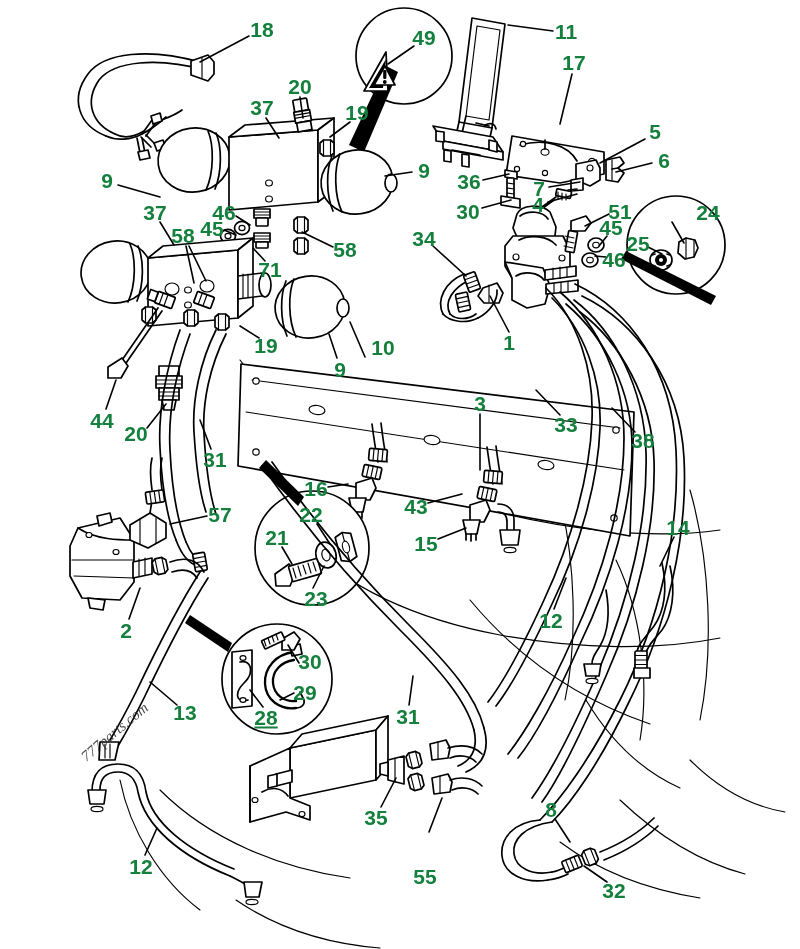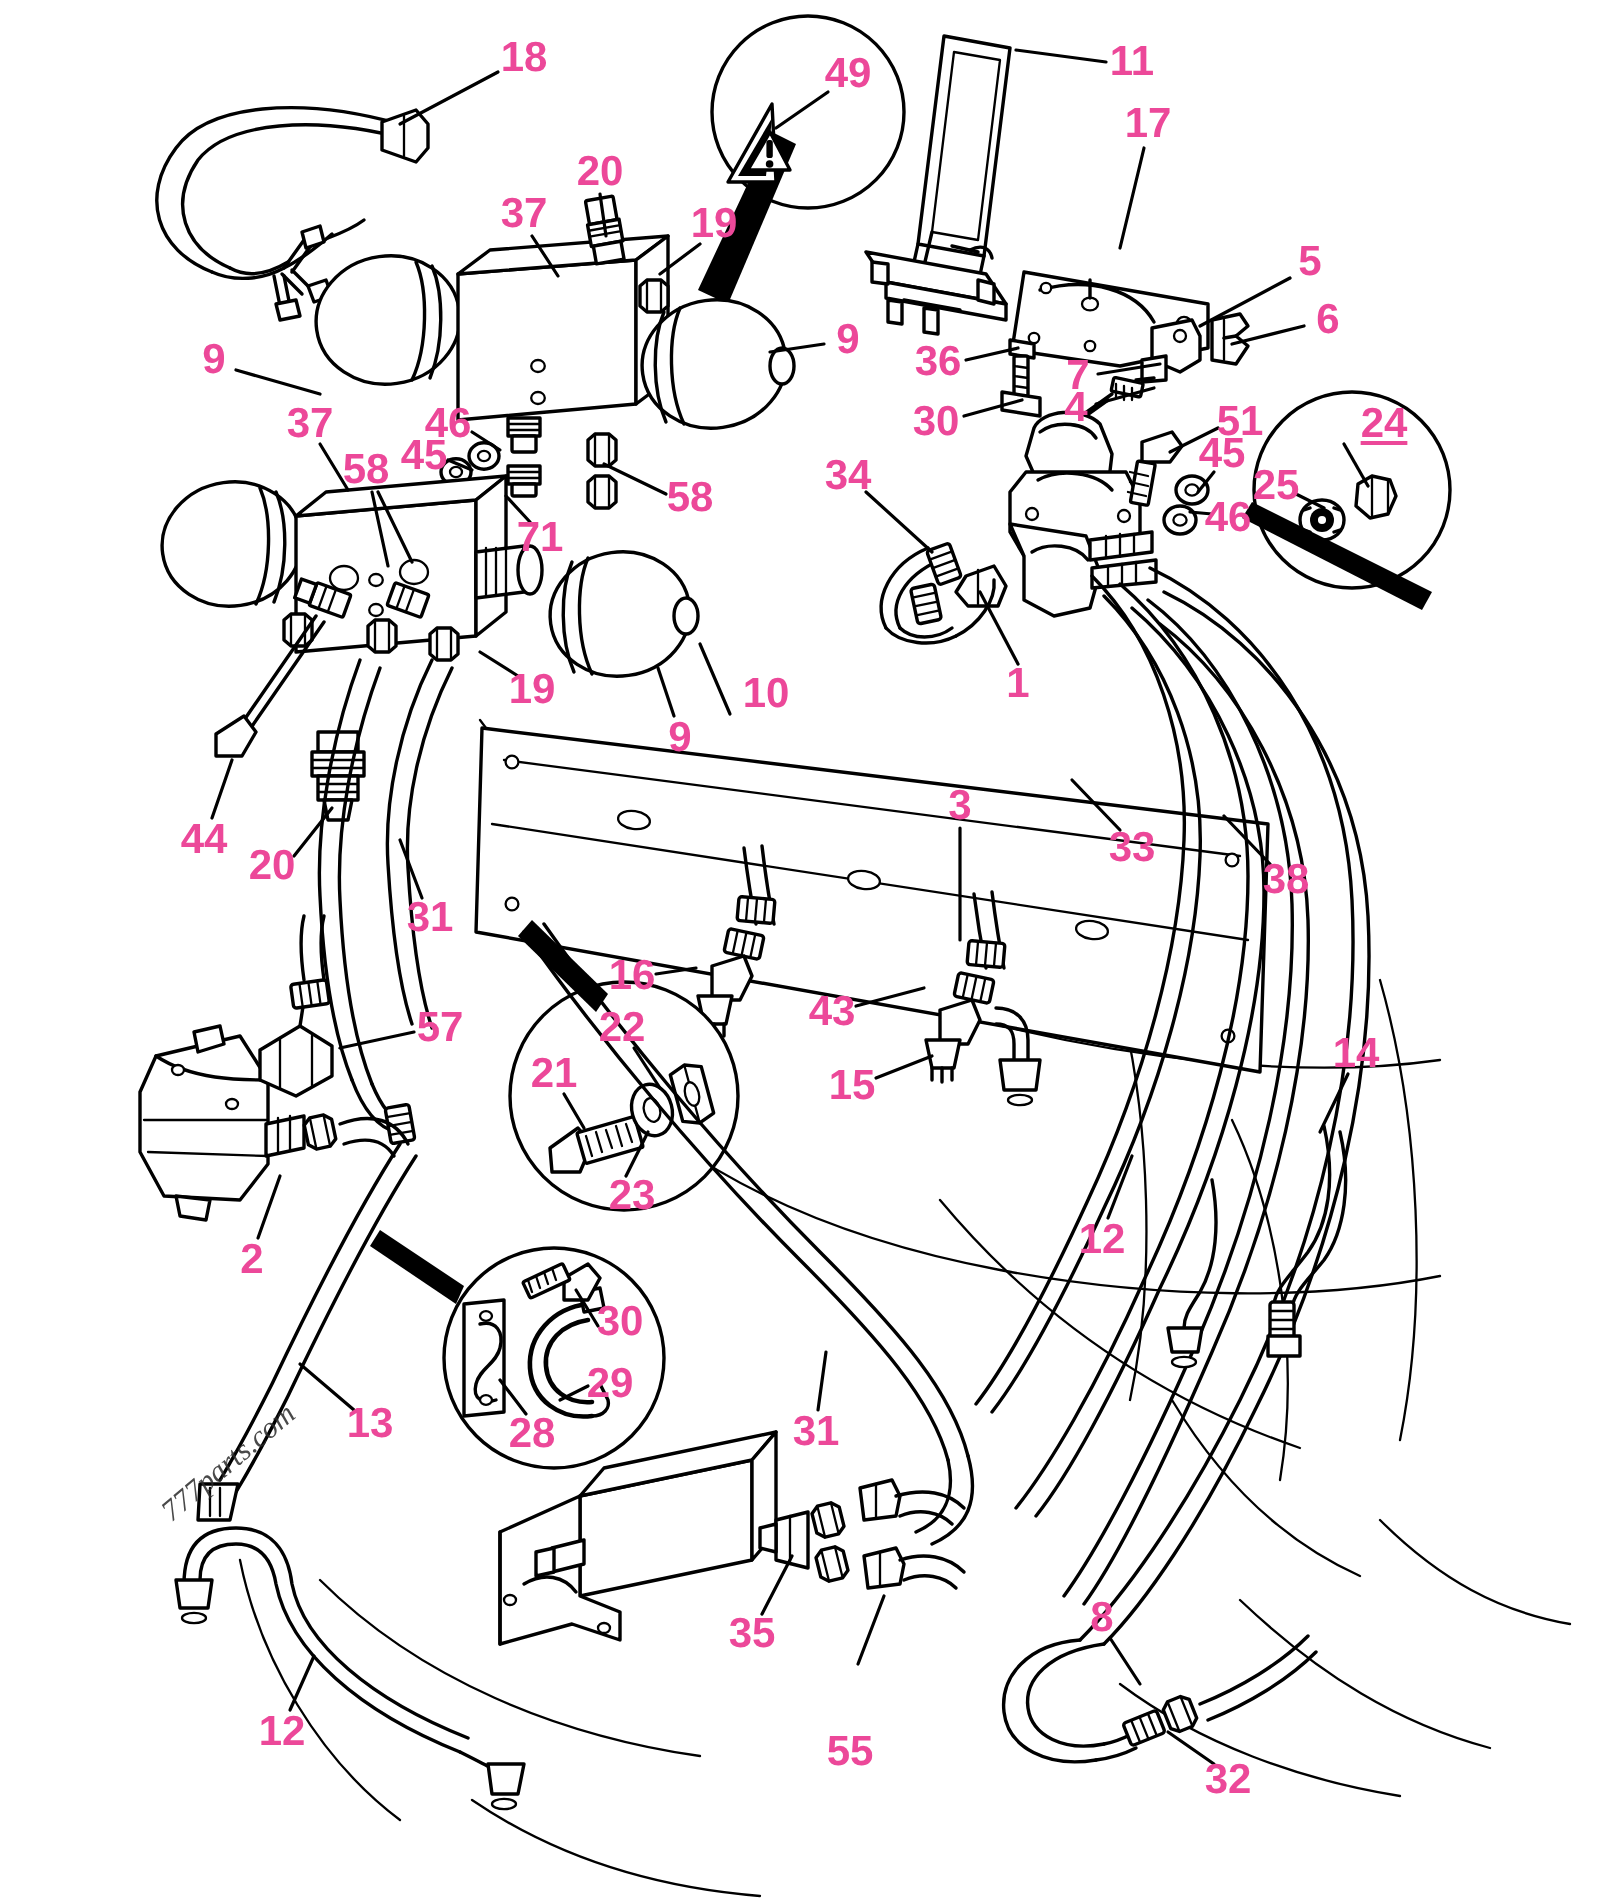--- a/index.html
+++ b/index.html
@@ -11,21 +11,21 @@
     background:#ffffff;
     overflow:hidden;
   }
   #art{position:absolute;left:0;top:0;width:800px;height:949px;}
   .callout{
     position:absolute;
     font-family:"Liberation Sans",sans-serif;
     font-weight:bold;
     font-size:21px;
     line-height:1;
-    color:#ec4899;
+    color:#15803d;
     white-space:nowrap;
     transform:translate(-50%,-50%);
     letter-spacing:0px;
     text-align:right;
   }
   .drawing-number{
     position:absolute;
     font-family:"Liberation Sans",sans-serif;
     font-weight:bold;
     font-size:27px;
@@ -693,21 +693,21 @@
       <div class="callout" style="left: 262px; top: 107px;">37</div>
       <div class="callout" style="left: 357px; top: 112px;">19</div>
       <div class="callout" style="left: 424px; top: 170px;">9</div>
       <div class="callout" style="left: 655px; top: 131px;">5</div>
       <div class="callout" style="left: 664px; top: 160px;">6</div>
       <div class="callout" style="left: 469px; top: 181px;">36</div>
       <div class="callout" style="left: 539px; top: 188px;">7</div>
       <div class="callout" style="left: 538px; top: 204px;">4</div>
       <div class="callout" style="left: 468px; top: 211px;">30</div>
       <div class="callout" style="left: 620px; top: 211px;">51</div>
-      <div class="callout" style="left: 692px; top: 212px; text-decoration: underline;">24</div>
+      <div class="callout" style="left: 708px; top: 212px;">24</div>
       <div class="callout" style="left: 107px; top: 180px;">9</div>
       <div class="callout" style="left: 155px; top: 212px;">37</div>
       <div class="callout" style="left: 224px; top: 212px;">46</div>
       <div class="callout" style="left: 212px; top: 228px;">45</div>
       <div class="callout" style="left: 183px; top: 235px;">58</div>
       <div class="callout" style="left: 345px; top: 249px;">58</div>
       <div class="callout" style="left: 270px; top: 269px;">71</div>
       <div class="callout" style="left: 611px; top: 227px;">45</div>
       <div class="callout" style="left: 638px; top: 243px;">25</div>
       <div class="callout" style="left: 614px; top: 259px;">46</div>
@@ -728,21 +728,21 @@
       <div class="callout" style="left: 311px; top: 514px;">22</div>
       <div class="callout" style="left: 277px; top: 537px;">21</div>
       <div class="callout" style="left: 316px; top: 598px;">23</div>
       <div class="callout" style="left: 220px; top: 514px;">57</div>
       <div class="callout" style="left: 126px; top: 630px;">2</div>
       <div class="callout" style="left: 678px; top: 527px;">14</div>
       <div class="callout" style="left: 551px; top: 620px;">12</div>
       <div class="callout" style="left: 185px; top: 712px;">13</div>
       <div class="callout" style="left: 310px; top: 661px;">30</div>
       <div class="callout" style="left: 305px; top: 692px;">29</div>
-      <div class="callout" style="left: 266px; top: 717px;">28</div>
+      <div class="callout" style="left: 266px; top: 717px; text-decoration: underline;">28</div>
       <div class="callout" style="left: 408px; top: 716px;">31</div>
       <div class="callout" style="left: 376px; top: 817px;">35</div>
       <div class="callout" style="left: 425px; top: 876px;">55</div>
       <div class="callout" style="left: 551px; top: 809px;">8</div>
       <div class="callout" style="left: 614px; top: 890px;">32</div>
       <div class="callout" style="left: 141px; top: 866px;">12</div>
     </div>
 
   <div class="watermark" style="left:78px;top:752px;">777parts.com</div>
 

